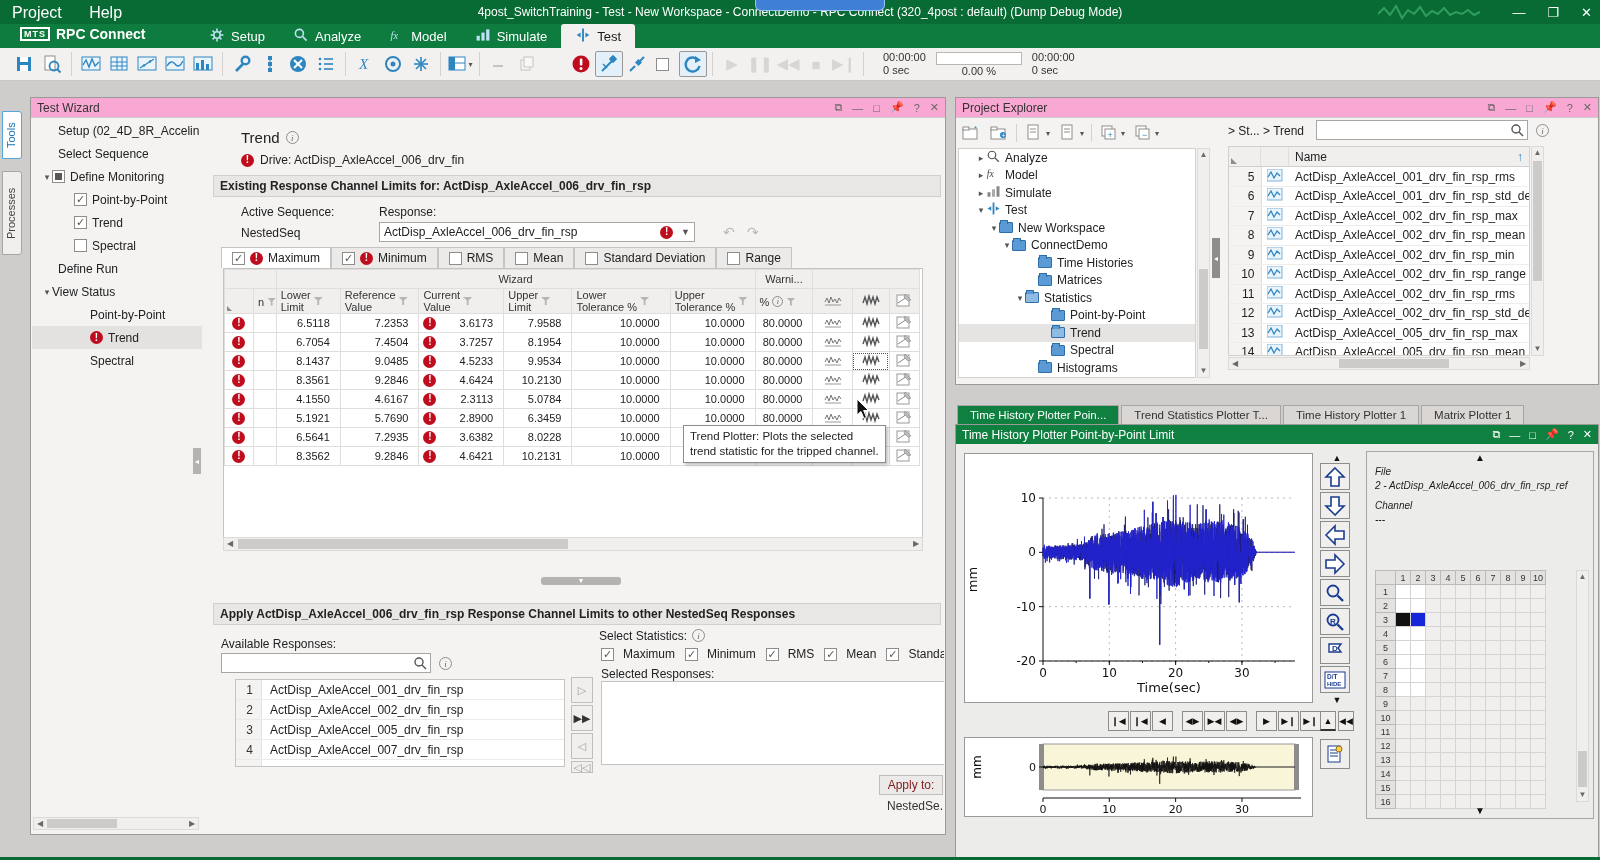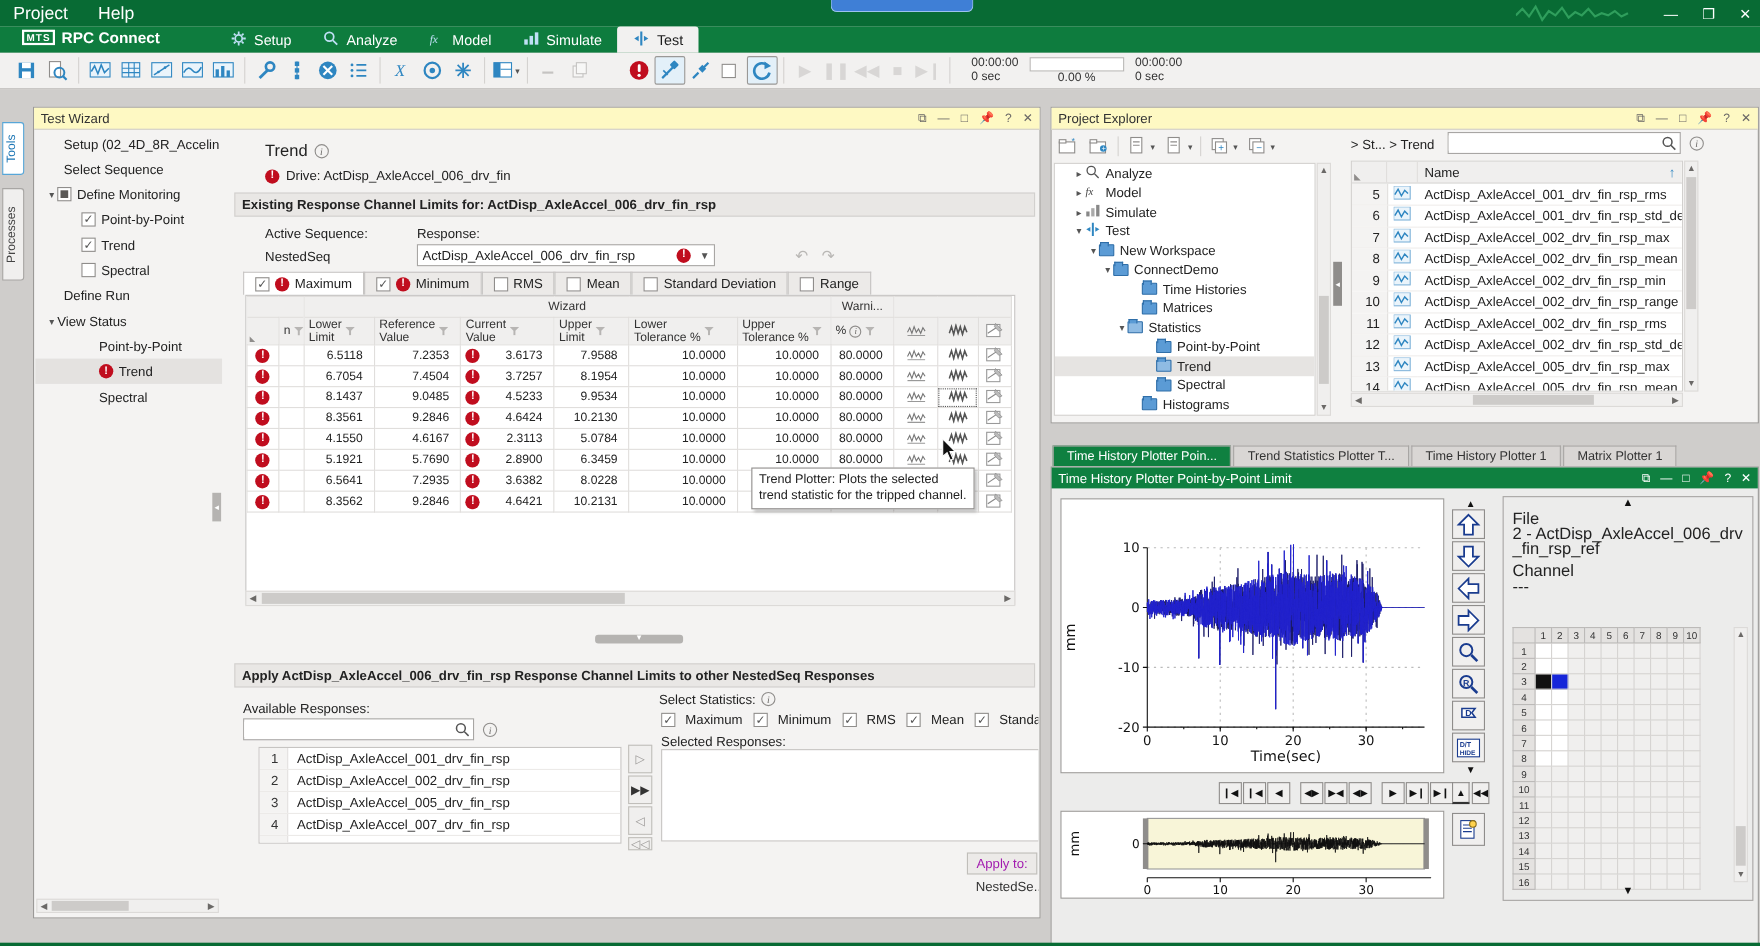--- a/index.html
+++ b/index.html
@@ -26,21 +26,21 @@
   .tb-btn.pressed { border-color:#9a9896; background:#e3f0f9; }
   .tb-btn.disabled { opacity:.45; }
   .tb-glyph { font-size:15px; color:#b9b7b5; }
   .time-cluster { display:flex; align-items:flex-start; gap:10px; margin-left:14px; font-size:11px; color:#333; }
   .time-block { text-align:left; line-height:13px; }
   #tb-progress { width:86px; height:13px; background:#fff; border:1px solid #b9b7b5; margin-top:1px; }
   .pct { text-align:center; line-height:13px; }
 
   
   .panel { position:absolute; background:#f4f3f2; border:1px solid #9b9997; }
-  .panel-title { height:20px; background:#fef9c3; border-bottom:1px solid #cfcdcb; display:flex; align-items:center; padding:0 6px; font-size:12px; color:#333; }
+  .panel-title { height:20px; background:#f9a8d4; border-bottom:1px solid #cfcdcb; display:flex; align-items:center; padding:0 6px; font-size:12px; color:#333; }
   .panel-title .ticons { margin-left:auto; display:flex; gap:10px; color:#6b6967; font-size:11px; align-items:center; }
   .green-title { height:19px; background:#0f8040; color:#fff; display:flex; align-items:center; padding:0 6px; font-size:12px; }
   .green-title .ticons { margin-left:auto; display:flex; gap:9px; color:#fff; font-size:11px; align-items:center; }
 
   
   .vtab { position:absolute; left:2px; width:20px; background:#f0efee; border:1px solid #a8a6a4; border-radius:3px 0 0 3px; writing-mode:vertical-rl; transform:rotate(180deg); text-align:center; font-size:11px; color:#444; padding:6px 2px; }
   .vtab.selected { background:#fff; color:#1c76b5; border-color:#57a6d8; }
 
   
   #tw-tree { position:absolute; left:1px; top:21px; width:170px; bottom:18px; background:#f4f3f2; overflow:hidden; }
@@ -107,20 +107,21 @@
   #cursor { position:absolute; left:856px; top:318px; z-index:70; }
 </style>
 </head>
 <body>
 
 <div id="app">
 
   <div id="titlebar">
     <span class="menu">Project</span>
     <span class="menu">Help</span>
+    <span id="win-title">4post_SwitchTraining - Test - New Workspace - ConnectDemo - RPC Connect (320_4post : default) (Dump Debug Mode)</span>
     <div id="blue-pill"></div>
     <svg class="abs" style="left:1378px;top:2px;" width="105" height="22">
       <polyline points="0,12 6,6 12,13 18,4 24,16 30,8 36,12 42,5 48,14 54,9 60,12 66,6 72,13 78,10 84,12 90,8 96,13 102,10" fill="none" stroke="#2f9e5c" stroke-width="2"></polyline>
     </svg>
     <div class="winbtns">
       <span>—</span>
       <span>❐</span>
       <span>✕</span>
     </div>
   </div>
@@ -445,21 +446,21 @@
         </div>
         <div class="abs" style="left:30px;top:34px;display:flex;align-items:center;gap:6px;">
           <span class="alert-ico">!</span>
           <span>Drive: ActDisp_AxleAccel_006_drv_fin</span>
         </div>
         <div class="sect-bar abs" style="left:2px;top:56px;width:728px;">Existing Response Channel Limits for: ActDisp_AxleAccel_006_drv_fin_rsp</div>
 
         <div class="abs" style="left:30px;top:86px;">Active Sequence:</div>
         <div class="abs" style="left:168px;top:86px;">Response:</div>
         <div class="abs" style="left:30px;top:107px;">NestedSeq</div>
-        <div class="abs" style="left:168px;top:103px;width:271px;height:20px;background:#fff;border:1px solid #a8a6a4;display:flex;align-items:center;padding:0 4px;">
+        <div class="abs" style="left:168px;top:103px;width:316px;height:20px;background:#fff;border:1px solid #a8a6a4;display:flex;align-items:center;padding:0 4px;">
           <span style="flex:1;white-space:nowrap;overflow:hidden;">ActDisp_AxleAccel_006_drv_fin_rsp</span>
           <span class="alert-ico">!</span>
           <span style="margin-left:8px;color:#555;font-size:9px;">▼</span>
         </div>
         <span class="abs" style="left:512px;top:105px;color:#b9b7b5;font-size:14px;">↶</span>
         <span class="abs" style="left:536px;top:105px;color:#b9b7b5;font-size:14px;">↷</span>
 
         <div class="abs" style="left:10px;top:128px;display:flex;" id="stat-tabs">
             <div class="stat-tab active">
               <span class="cb" style="margin: 0px;">✓</span>
@@ -792,21 +793,21 @@
               <span class="cb">✓</span>
               <span>Mean</span>
             </label>
             <label class="chk-row">
               <span class="cb">✓</span>
               <span>Standard Deviation</span>
             </label>
           </div>
         <div class="abs" style="left:390px;top:548px;">Selected Responses:</div>
         <div class="abs" style="left:390px;top:562px;width:344px;height:84px;background:#fff;border:1px solid #c6c4c2;"></div>
-        <div class="abs" style="left:668px;top:656px;width:64px;height:20px;border:1px solid #c0beba;background:#eceae8;color:#a21caf;display:flex;align-items:center;justify-content:center;">Apply to:</div>
+        <div class="abs" style="left:668px;top:656px;width:64px;height:20px;border:1px solid #c0beba;background:#eceae8;color:#7f1d1d;display:flex;align-items:center;justify-content:center;">Apply to:</div>
         <div class="abs" style="left:676px;top:680px;color:#333;">NestedSe...</div>
       </div>
     </div>
 
     <div id="tooltip">Trend Plotter: Plots the selected trend statistic for the tripped channel.</div>
     <svg id="cursor" width="18" height="22">
       <polygon points="1,0 1,16 5,12.5 8,19.5 10.5,18.3 7.6,11.5 12.5,11.5" fill="#111" stroke="#fff" stroke-width="1"></polygon>
     </svg>
 
     <div class="panel" style="left:955px;top:16px;width:644px;height:288px;">
@@ -1237,21 +1238,21 @@
               <line x1="5" y1="6" x2="13" y2="6" stroke="#1a3c8f"></line>
               <line x1="5" y1="9" x2="13" y2="9" stroke="#1a3c8f"></line>
               <line x1="5" y1="12" x2="13" y2="12" stroke="#1a3c8f"></line>
               <circle cx="14" cy="5" r="3" fill="#ffd24d" stroke="#8a6d1a"></circle>
             </svg>
           </div>
         </div>
 
       <div class="abs" style="left:410px;top:26px;width:228px;height:368px;border:1px solid #a8a6a4;background:#ececeb;">
         <div style="text-align:center;color:#111;font-size:10px;">▲</div>
-        <div style="padding:2px 8px;font-size:15px;line-height:14px;">
+        <div style="padding:2px 8px;font-size:10px;line-height:14px;font-style:italic;">
           <div>File</div>
           <div style="word-break:break-all;">2 - ActDisp_AxleAccel_006_drv_fin_rsp_ref</div>
           <div style="margin-top:6px;">Channel</div>
           <div>---</div>
         </div>
         <table id="chan-grid" style="position:absolute;left:8px;top:118px;">
             <tbody>
               <tr>
                 <td class="hdr" style="width:20px;"></td>
                 <td class="hdr">1</td>

